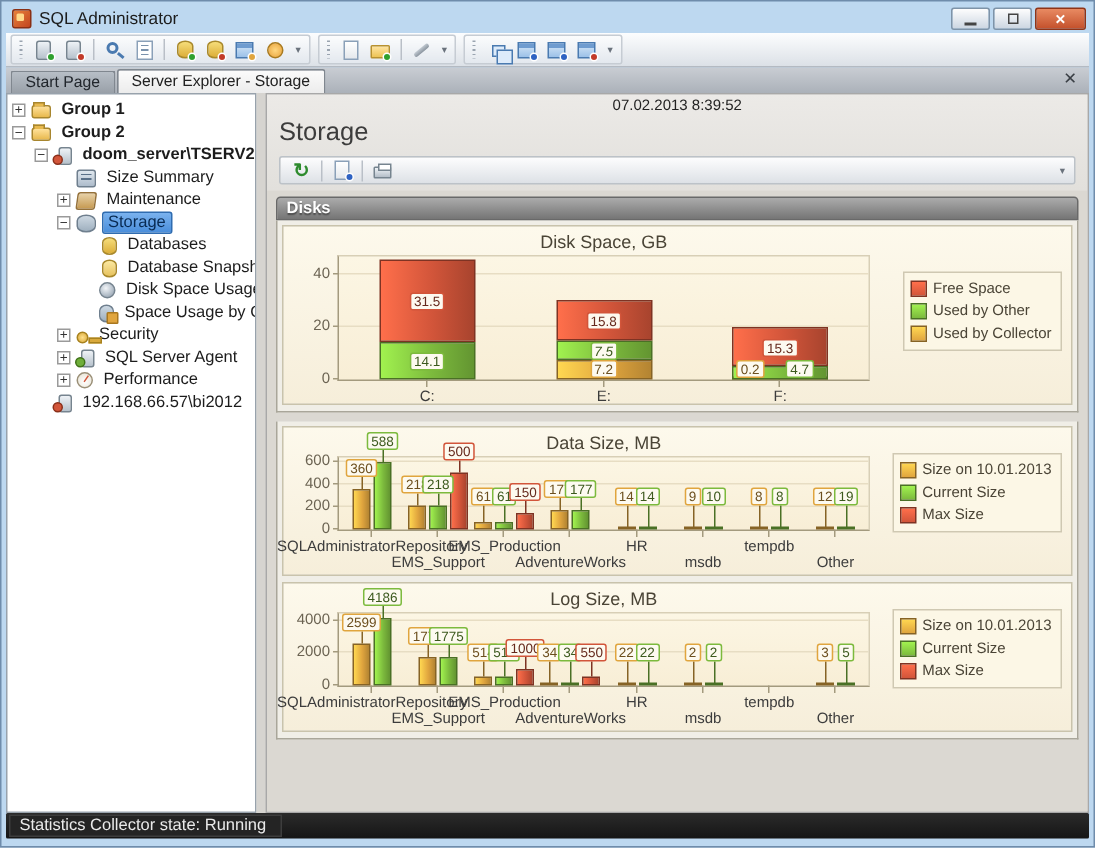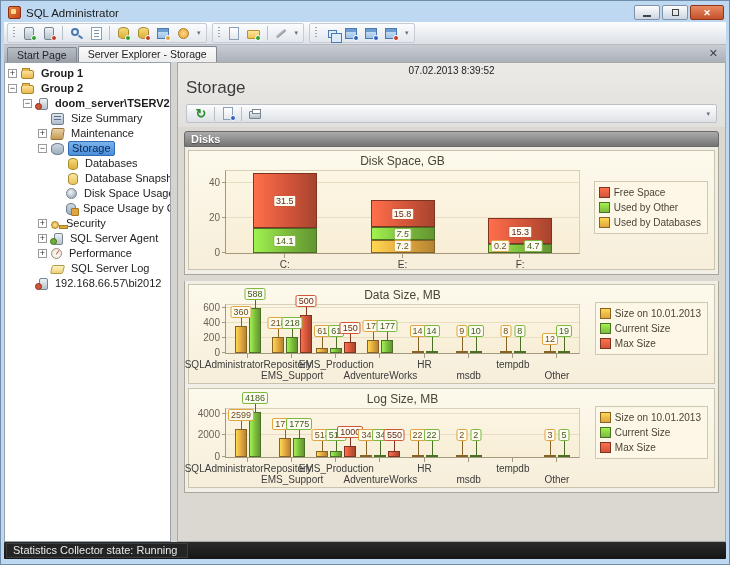--- a/index.html
+++ b/index.html
@@ -299,25 +299,20 @@
         </div>
         <div class="trow" style="padding-left: 33px;">
           <span class="tg">+</span>
           <span class="ti ti-agent"></span>
           <span class="tlabel">SQL Server Agent</span>
         </div>
         <div class="trow" style="padding-left: 33px;">
           <span class="tg">+</span>
           <span class="ti ti-performance"></span>
           <span class="tlabel">Performance</span>
-        </div>
-        <div class="trow" style="padding-left: 33px;">
-          <span class="tg empty"></span>
-          <span class="ti ti-log"></span>
-          <span class="tlabel">SQL Server Log</span>
         </div>
         <div class="trow" style="padding-left: 18px;">
           <span class="tg empty"></span>
           <span class="ti ti-server2"></span>
           <span class="tlabel">192.168.66.57\bi2012</span>
         </div>
       </div>
     <div class="vsplitter"></div>
     <div class="rightpanel">
       <div class="phead">
@@ -387,21 +382,21 @@
                   <div class="litem">
                     <span class="lswatch" style="background: linear-gradient(rgb(255, 111, 75), rgb(210, 85, 58)); border-color: rgb(126, 51, 35);"></span>
                     <span>Free Space</span>
                   </div>
                   <div class="litem">
                     <span class="lswatch" style="background: linear-gradient(rgb(161, 242, 79), rgb(124, 186, 61)); border-color: rgb(74, 112, 37);"></span>
                     <span>Used by Other</span>
                   </div>
                   <div class="litem">
                     <span class="lswatch" style="background: linear-gradient(rgb(255, 215, 81), rgb(224, 165, 62)); border-color: rgb(134, 99, 37);"></span>
-                    <span>Used by Databases</span>
+                    <span>Used by Collector</span>
                   </div>
                 </div>
               </div>
           </div>
         </div>
         <div class="hsplitter"></div>
         <div class="group group-db">
           <div class="gbody">
             <div class="chart chart-sm" id="chart1">
                 <div class="ctitle" style="margin-left: 36px; margin-right: 134px;">Data Size, MB</div>
@@ -476,21 +471,21 @@
                   <div class="leader" style="left: calc(68.75% + 7px); bottom: 1px; height: 15px; background: rgb(74, 112, 37);"></div>
                   <div class="vlabel" style="left: calc(68.75% + 7px); bottom: 16px; border-color: rgb(124, 186, 61); color: rgb(60, 89, 29);">10</div>
                   <div class="gbar" style="left: calc(81.25% - 13px); width: 12px; height: 1px; background: linear-gradient(90deg, rgb(255, 215, 81), rgb(224, 165, 62) 55%, rgb(179, 132, 50)); border: 1px solid rgb(134, 99, 37); box-sizing: border-box;"></div>
                   <div class="leader" style="left: calc(81.25% - 7px); bottom: 1px; height: 15px; background: rgb(134, 99, 37);"></div>
                   <div class="vlabel" style="left: calc(81.25% - 7px); bottom: 16px; border-color: rgb(224, 165, 62); color: rgb(108, 79, 30);">8</div>
                   <div class="gbar" style="left: calc(81.25% + 1px); width: 12px; height: 1px; background: linear-gradient(90deg, rgb(161, 242, 79), rgb(124, 186, 61) 55%, rgb(99, 149, 49)); border: 1px solid rgb(74, 112, 37); box-sizing: border-box;"></div>
                   <div class="leader" style="left: calc(81.25% + 7px); bottom: 1px; height: 15px; background: rgb(74, 112, 37);"></div>
                   <div class="vlabel" style="left: calc(81.25% + 7px); bottom: 16px; border-color: rgb(124, 186, 61); color: rgb(60, 89, 29);">8</div>
                   <div class="gbar" style="left: calc(93.75% - 13px); width: 12px; height: 1px; background: linear-gradient(90deg, rgb(255, 215, 81), rgb(224, 165, 62) 55%, rgb(179, 132, 50)); border: 1px solid rgb(134, 99, 37); box-sizing: border-box;"></div>
                   <div class="leader" style="left: calc(93.75% - 7px); bottom: 1px; height: 15px; background: rgb(134, 99, 37);"></div>
-                  <div class="vlabel" style="left: calc(93.75% - 7px); bottom: 8px; border-color: rgb(224, 165, 62); color: rgb(108, 79, 30);">12</div>
+                  <div class="vlabel" style="left: calc(93.75% - 7px); bottom: 16px; border-color: rgb(224, 165, 62); color: rgb(108, 79, 30);">12</div>
                   <div class="gbar" style="left: calc(93.75% + 1px); width: 12px; height: 1.43939px; background: linear-gradient(90deg, rgb(161, 242, 79), rgb(124, 186, 61) 55%, rgb(99, 149, 49)); border: 1px solid rgb(74, 112, 37); box-sizing: border-box;"></div>
                   <div class="leader" style="left: calc(93.75% + 7px); bottom: 1.43939px; height: 14.5606px; background: rgb(74, 112, 37);"></div>
                   <div class="vlabel" style="left: calc(93.75% + 7px); bottom: 16px; border-color: rgb(124, 186, 61); color: rgb(60, 89, 29);">19</div>
                 </div>
                 <div class="legend" style="top: 17px;">
                   <div class="litem">
                     <span class="lswatch" style="background: linear-gradient(rgb(255, 215, 81), rgb(224, 165, 62)); border-color: rgb(134, 99, 37);"></span>
                     <span>Size on 10.01.2013</span>
                   </div>
                   <div class="litem">

